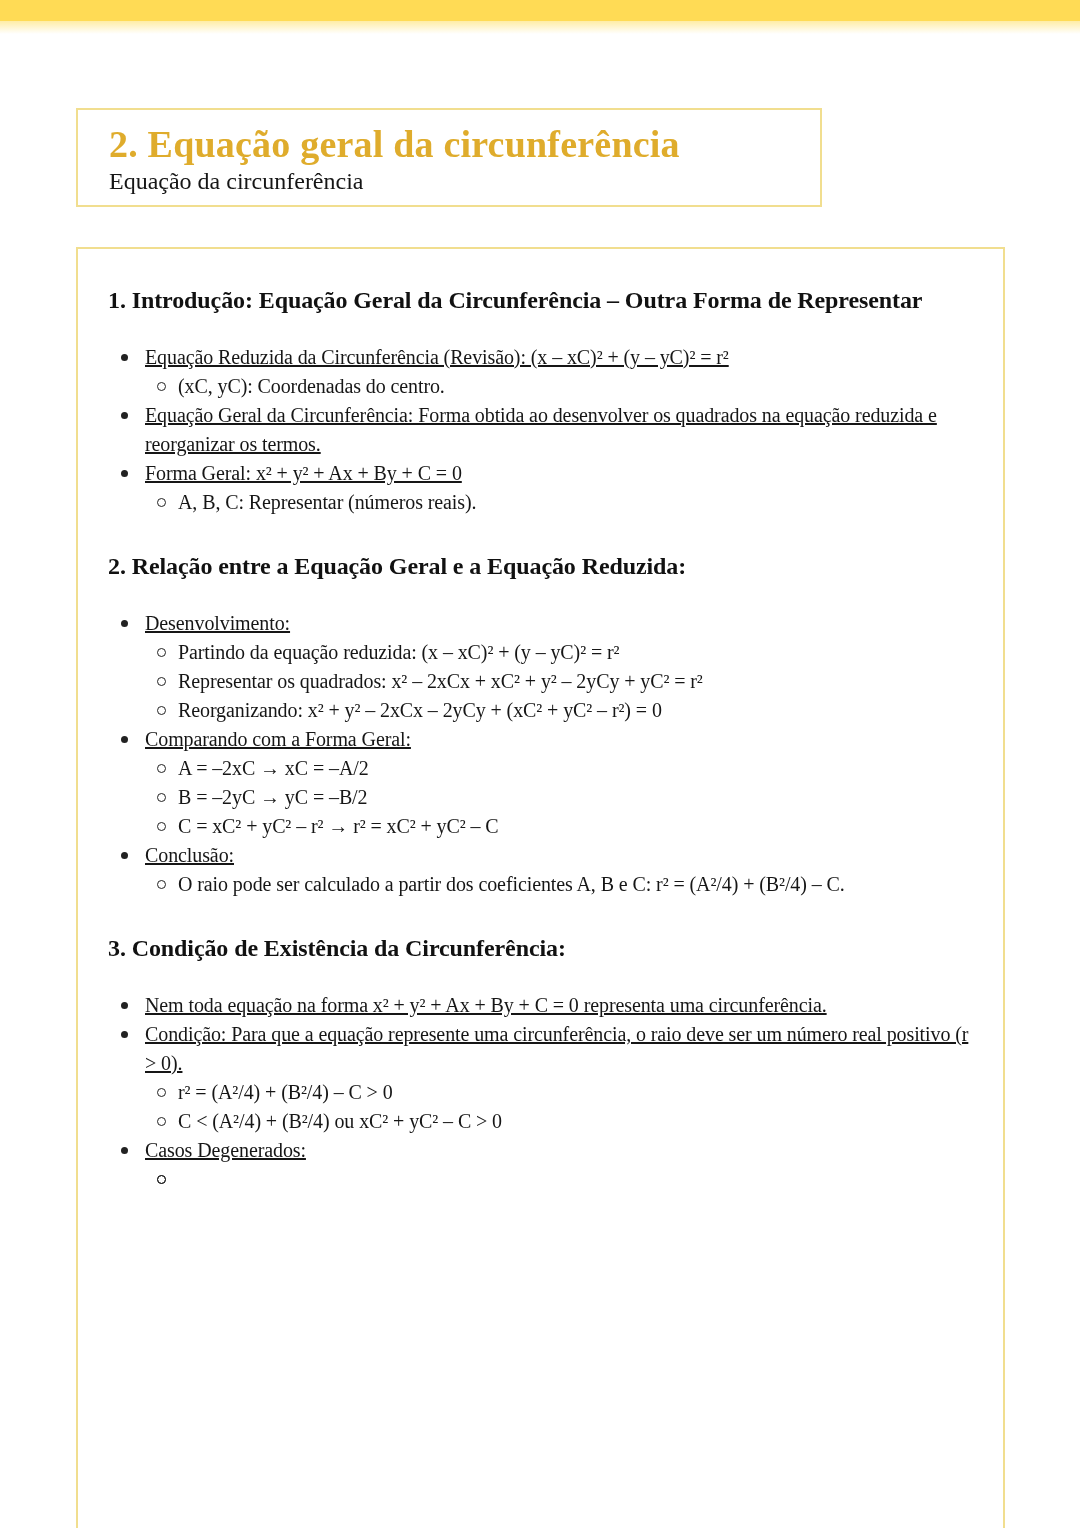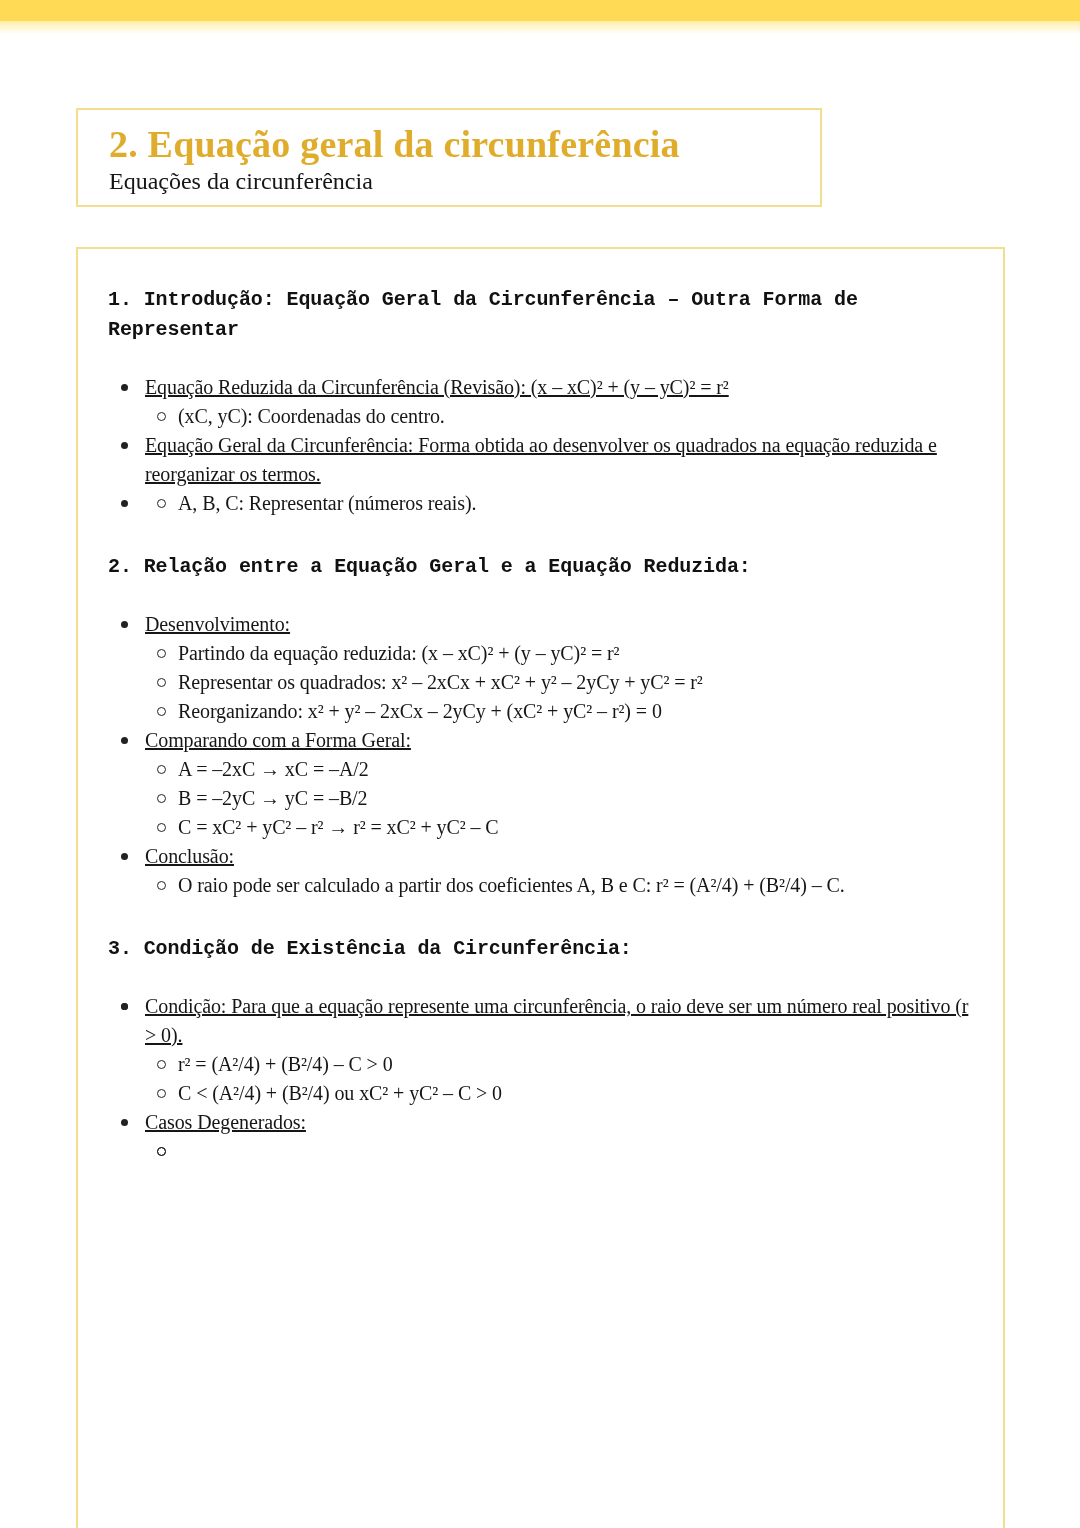--- a/index.html
+++ b/index.html
@@ -51,25 +51,24 @@
     position: absolute; left: 76px; top: 247px;
     width: 929px; height: 1281px;
     border: 2px solid #F1DE8F;
     border-bottom: none;
     background: #ffffff;
     padding: 36px 30px 0 30px;
   }
 
   .section-heading {
     margin: 34px 0 28px 0;
-    font-size: 20px; font-weight: bold;
+    font-size: 24px; font-weight: bold;
     line-height: 30px;
     color: #111111;
     letter-spacing: -0.1px;
-    font-family: Liberation Mono, monospace;
   }
   .section-heading.first { margin-top: 0; }
 
   ul.notes { list-style: none; margin: 0; padding: 0; }
   ul.notes li {
     position: relative;
     font-size: 20px;
     line-height: 29px;
     letter-spacing: -0.1px;
     color: #161616;
@@ -94,51 +93,51 @@
   }
 </style>
 </head>
 <body>
 
 <div class="top-accent-bar"></div>
 <div class="top-accent-fade"></div>
 
 <div class="title-card">
   <h1 class="page-title">2. Equação geral da circunferência</h1>
-  <div class="page-subtitle">Equações da circunferência</div>
+  <div class="page-subtitle">Equação da circunferência</div>
 </div>
 
 <div class="content-card">
 
   <h2 class="section-heading first">1. Introdução: Equação Geral da Circunferência – Outra Forma de Representar</h2>
   <ul class="notes">
     <li class="l1"><span class="marker dot"></span><span>Equação Reduzida da Circunferência (Revisão): (x – xC)² + (y – yC)² = r²</span></li>
     <li class="l2"><span class="marker circle"></span><span>(xC, yC): Coordenadas do centro.</span></li>
     <li class="l1"><span class="marker dot"></span><span>Equação Geral da Circunferência: Forma obtida ao desenvolver os quadrados na equação reduzida e reorganizar os termos.</span></li>
-    <li class="l1"><span class="marker dot"></span></li>
+    <li class="l1"><span class="marker dot"></span><span>Forma Geral: x² + y² + Ax + By + C = 0</span></li>
     <li class="l2"><span class="marker circle"></span><span>A, B, C: Representar (números reais).</span></li>
   </ul>
 
   <h2 class="section-heading">2. Relação entre a Equação Geral e a Equação Reduzida:</h2>
   <ul class="notes">
     <li class="l1"><span class="marker dot"></span><span>Desenvolvimento:</span></li>
     <li class="l2"><span class="marker circle"></span><span>Partindo da equação reduzida: (x – xC)² + (y – yC)² = r²</span></li>
     <li class="l2"><span class="marker circle"></span><span>Representar os quadrados: x² – 2xCx + xC² + y² – 2yCy + yC² = r²</span></li>
     <li class="l2"><span class="marker circle"></span><span>Reorganizando: x² + y² – 2xCx – 2yCy + (xC² + yC² – r²) = 0</span></li>
     <li class="l1"><span class="marker dot"></span><span>Comparando com a Forma Geral:</span></li>
     <li class="l2"><span class="marker circle"></span><span>A = –2xC → xC = –A/2</span></li>
     <li class="l2"><span class="marker circle"></span><span>B = –2yC → yC = –B/2</span></li>
     <li class="l2"><span class="marker circle"></span><span>C = xC² + yC² – r² → r² = xC² + yC² – C</span></li>
     <li class="l1"><span class="marker dot"></span><span>Conclusão:</span></li>
     <li class="l2"><span class="marker circle"></span><span>O raio pode ser calculado a partir dos coeficientes A, B e C: r² = (A²/4) + (B²/4) – C.</span></li>
   </ul>
 
   <h2 class="section-heading">3. Condição de Existência da Circunferência:</h2>
   <ul class="notes">
-    <li class="l1"><span class="marker dot"></span></li>
+    <li class="l1"><span class="marker dot"></span><span>Nem toda equação na forma x² + y² + Ax + By + C = 0 representa uma circunferência.</span></li>
     <li class="l1"><span class="marker dot"></span><span>Condição: Para que a equação represente uma circunferência, o raio deve ser um número real positivo (r &gt; 0).</span></li>
     <li class="l2"><span class="marker circle"></span><span>r² = (A²/4) + (B²/4) – C &gt; 0</span></li>
     <li class="l2"><span class="marker circle"></span><span>C &lt; (A²/4) + (B²/4) ou xC² + yC² – C &gt; 0</span></li>
     <li class="l1"><span class="marker dot"></span><span>Casos Degenerados:</span></li>
     <li class="l2"><span class="marker circle"></span></li>
     <li class="l2"><span class="marker circle"></span></li>
   </ul>
 
 </div>
 

